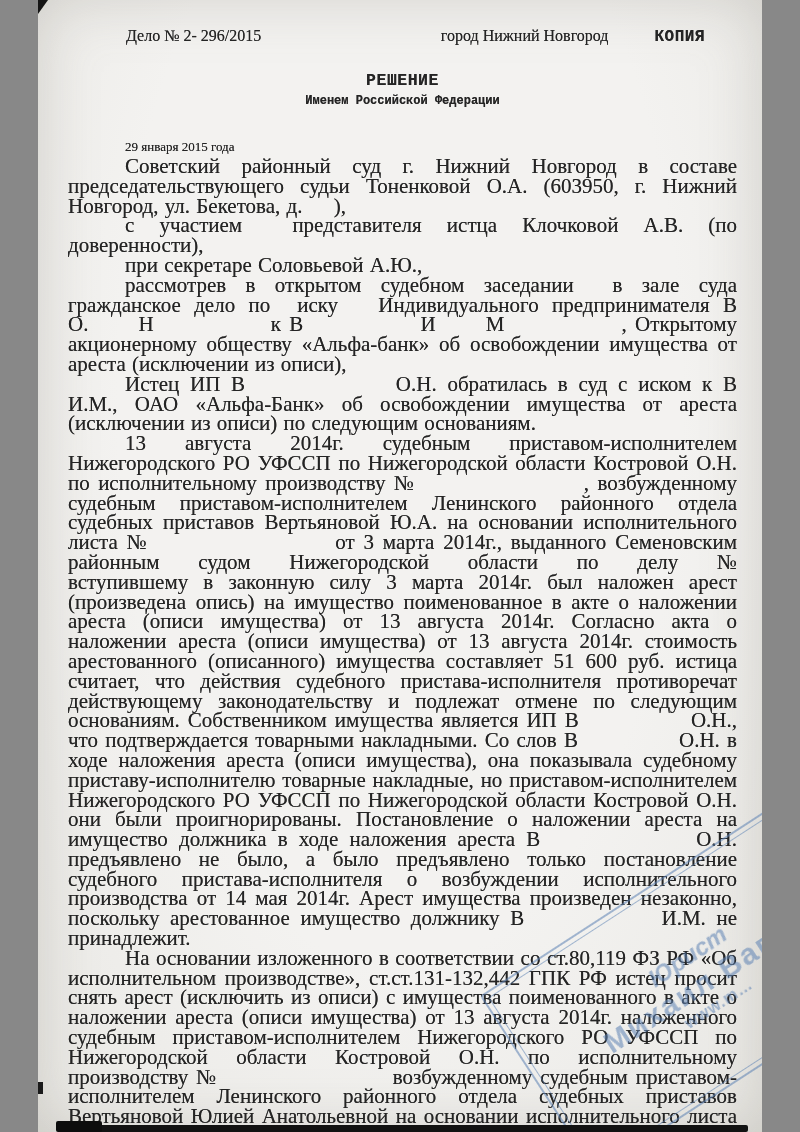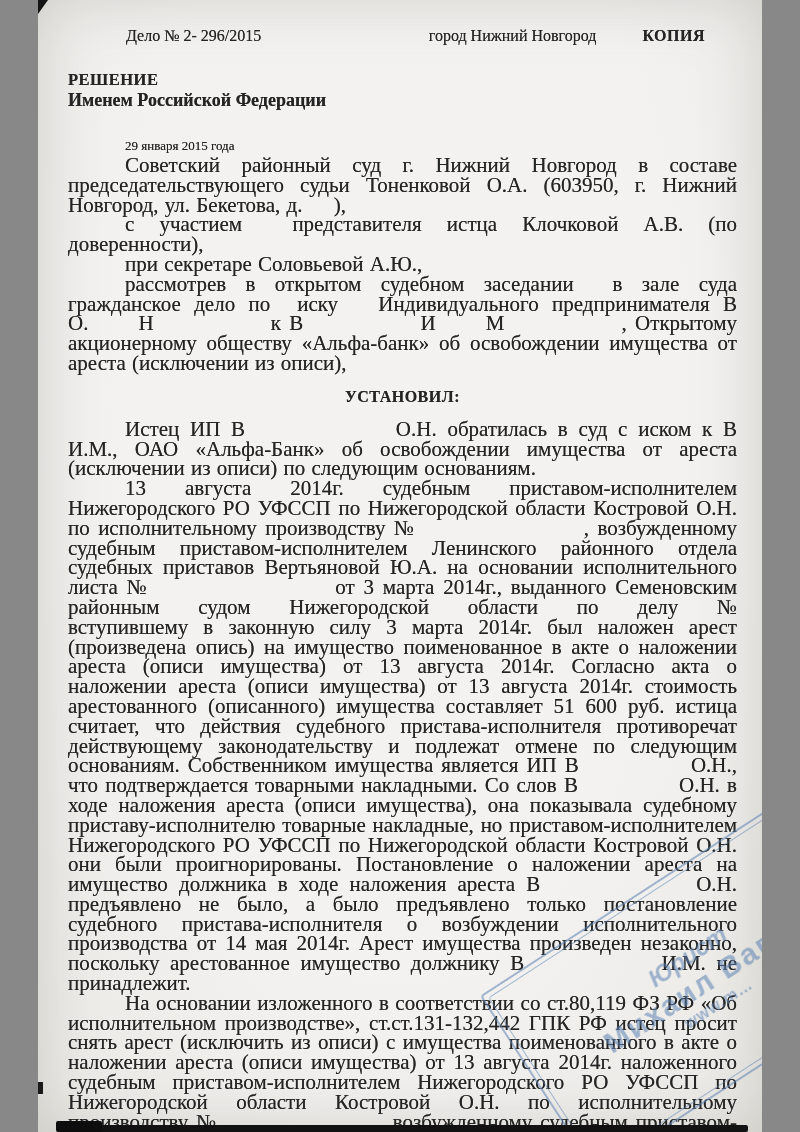--- a/index.html
+++ b/index.html
@@ -17,24 +17,24 @@
   .content{
     position:absolute;left:30px;right:25px;top:18px;
     text-shadow:0 0 .5px rgba(10,10,10,.6);
   }
   .header-row{
     display:flex;align-items:baseline;
     font-size:16px;line-height:20px;margin-top:8px;
   }
   .case-no{margin-left:58px;}
   .city{margin-left:auto;}
-  .copy{font-weight:bold;margin-left:46px;margin-right:32px;letter-spacing:.5px;}
-  .title-block{margin-top:24px;font-weight:bold;}
+  .copy{font-weight:bold;margin-left:46px;margin-right:32px;letter-spacing:.5px;font-family:Liberation Mono, monospace;}
+  .title-block{text-align:center;margin-top:24px;font-weight:bold;font-family:Liberation Mono, monospace;}
   .title{font-size:16.5px;line-height:20px;letter-spacing:.5px;}
-  .subtitle{font-size:18px;line-height:20px;}
+  .subtitle{font-size:12px;line-height:20px;}
   .date-line{margin:26px 0 0 0;text-indent:57px;font-size:13px;line-height:20px;white-space:pre-wrap;}
   .para{
     margin:0;font-size:21px;line-height:19.8px;
     text-align:justify;text-indent:57px;white-space:pre-wrap;
     word-spacing:1px;
   }
   .section-heading{
     text-align:center;font-weight:bold;font-size:16px;
     margin:14px 0 14px 0;letter-spacing:.5px;
   }
@@ -93,21 +93,20 @@
       <div class="subtitle">Именем Российской Федерации</div>
     </div>
 
     <p class="date-line">29 января 2015 года</p>
 
     <p class="para">Советский районный суд г. Нижний Новгород в составе председательствующего судьи Тоненковой О.А. (603950, г. Нижний Новгород, ул. Бекетова, д.     ),</p>
     <p class="para">с участием  представителя истца Клочковой А.В. (по доверенности),</p>
     <p class="para">при секретаре Соловьевой А.Ю.,</p>
     <p class="para">рассмотрев в открытом судебном заседании  в зале суда гражданское дело по  иску   Индивидуального предпринимателя В                О.      Н              к В              И      М              , Открытому акционерному обществу «Альфа-банк» об освобождении имущества от ареста (исключении из описи),</p>
 
-    <div class="section-heading">УСТАНОВИЛ:</div>
 
     <p class="para">Истец ИП В              О.Н. обратилась в суд с иском к В              И.М., ОАО «Альфа-Банк» об освобождении имущества от ареста (исключении из описи) по следующим основаниям.</p>
     <p class="para">13 августа 2014г. судебным приставом-исполнителем Нижегородского РО УФССП по Нижегородской области Костровой О.Н. по исполнительному производству №                    , возбужденному судебным приставом-исполнителем Ленинского районного отдела судебных приставов Вертьяновой Ю.А. на основании исполнительного листа №                     от 3 марта 2014г., выданного Семеновским районным судом Нижегородской области по делу №                 вступившему в законную силу 3 марта 2014г. был наложен арест (произведена опись) на имущество поименованное в акте о наложении ареста (описи имущества) от 13 августа 2014г. Согласно акта о наложении ареста (описи имущества) от 13 августа 2014г. стоимость арестованного (описанного) имущества составляет 51 600 руб. истица считает, что действия судебного пристава-исполнителя противоречат действующему законодательству и подлежат отмене по следующим основаниям. Собственником имущества является ИП В              О.Н., что подтверждается товарными накладными. Со слов В              О.Н. в ходе наложения ареста (описи имущества), она показывала судебному приставу-исполнителю товарные накладные, но приставом-исполнителем Нижегородского РО УФССП по Нижегородской области Костровой О.Н. они были проигнорированы. Постановление о наложении ареста на имущество должника в ходе наложения ареста В              О.Н. предъявлено не было, а было предъявлено только постановление судебного пристава-исполнителя о возбуждении исполнительного производства от 14 мая 2014г. Арест имущества произведен незаконно, поскольку арестованное имущество должнику В             И.М. не принадлежит.</p>
     <p class="para">На основании изложенного в соответствии со ст.80,119 ФЗ РФ «Об исполнительном производстве», ст.ст.131-132,442 ГПК РФ истец просит снять арест (исключить из описи) с имущества поименованного в акте о наложении ареста (описи имущества) от 13 августа 2014г. наложенного судебным приставом-исполнителем Нижегородского РО УФССП по Нижегородской области Костровой О.Н. по исполнительному производству №                      возбужденному судебным приставом-исполнителем Ленинского районного отдела судебных приставов Вертьяновой Юлией Анатольевной на основании исполнительного листа №                      от 3 марта 2014г., выданного Семеновским районным судом Нижегородской области по делу №                , вступившему в законную силу 3 марта 2014г., взыскать с ответчика В             И.М. государственную пошлину в размере 200 руб. (л.д.5-6).</p>
     <p class="para">Определением суда от 20 ноября 2014г. к участию по делу в качестве третьих лиц на стороне ответчика без самостоятельных требований относительно предмета спора были привлечены Управление ФССП России по Нижегородской области Ленинский районный отдел судебных приставов, Управление ФССП России по Нижегородской области Нижегородский районный отдел судебных приставов (л.д.1).</p>
     <p class="para">Определением суда от 36 декабря 2014г. к участию по делу в качестве третьего лица на стороне ответчика без самостоятельных требований относительно предмета спора было привлечено Управление ФССП России по Нижегородской области (л.д.128).</p>
     <p class="para">Истица ИП В              О.Н. в судебное заседание не явилась, была извещена, о причинах неявки не сообщила, направила в суд своего представителя.</p>
 
   </div>
 

